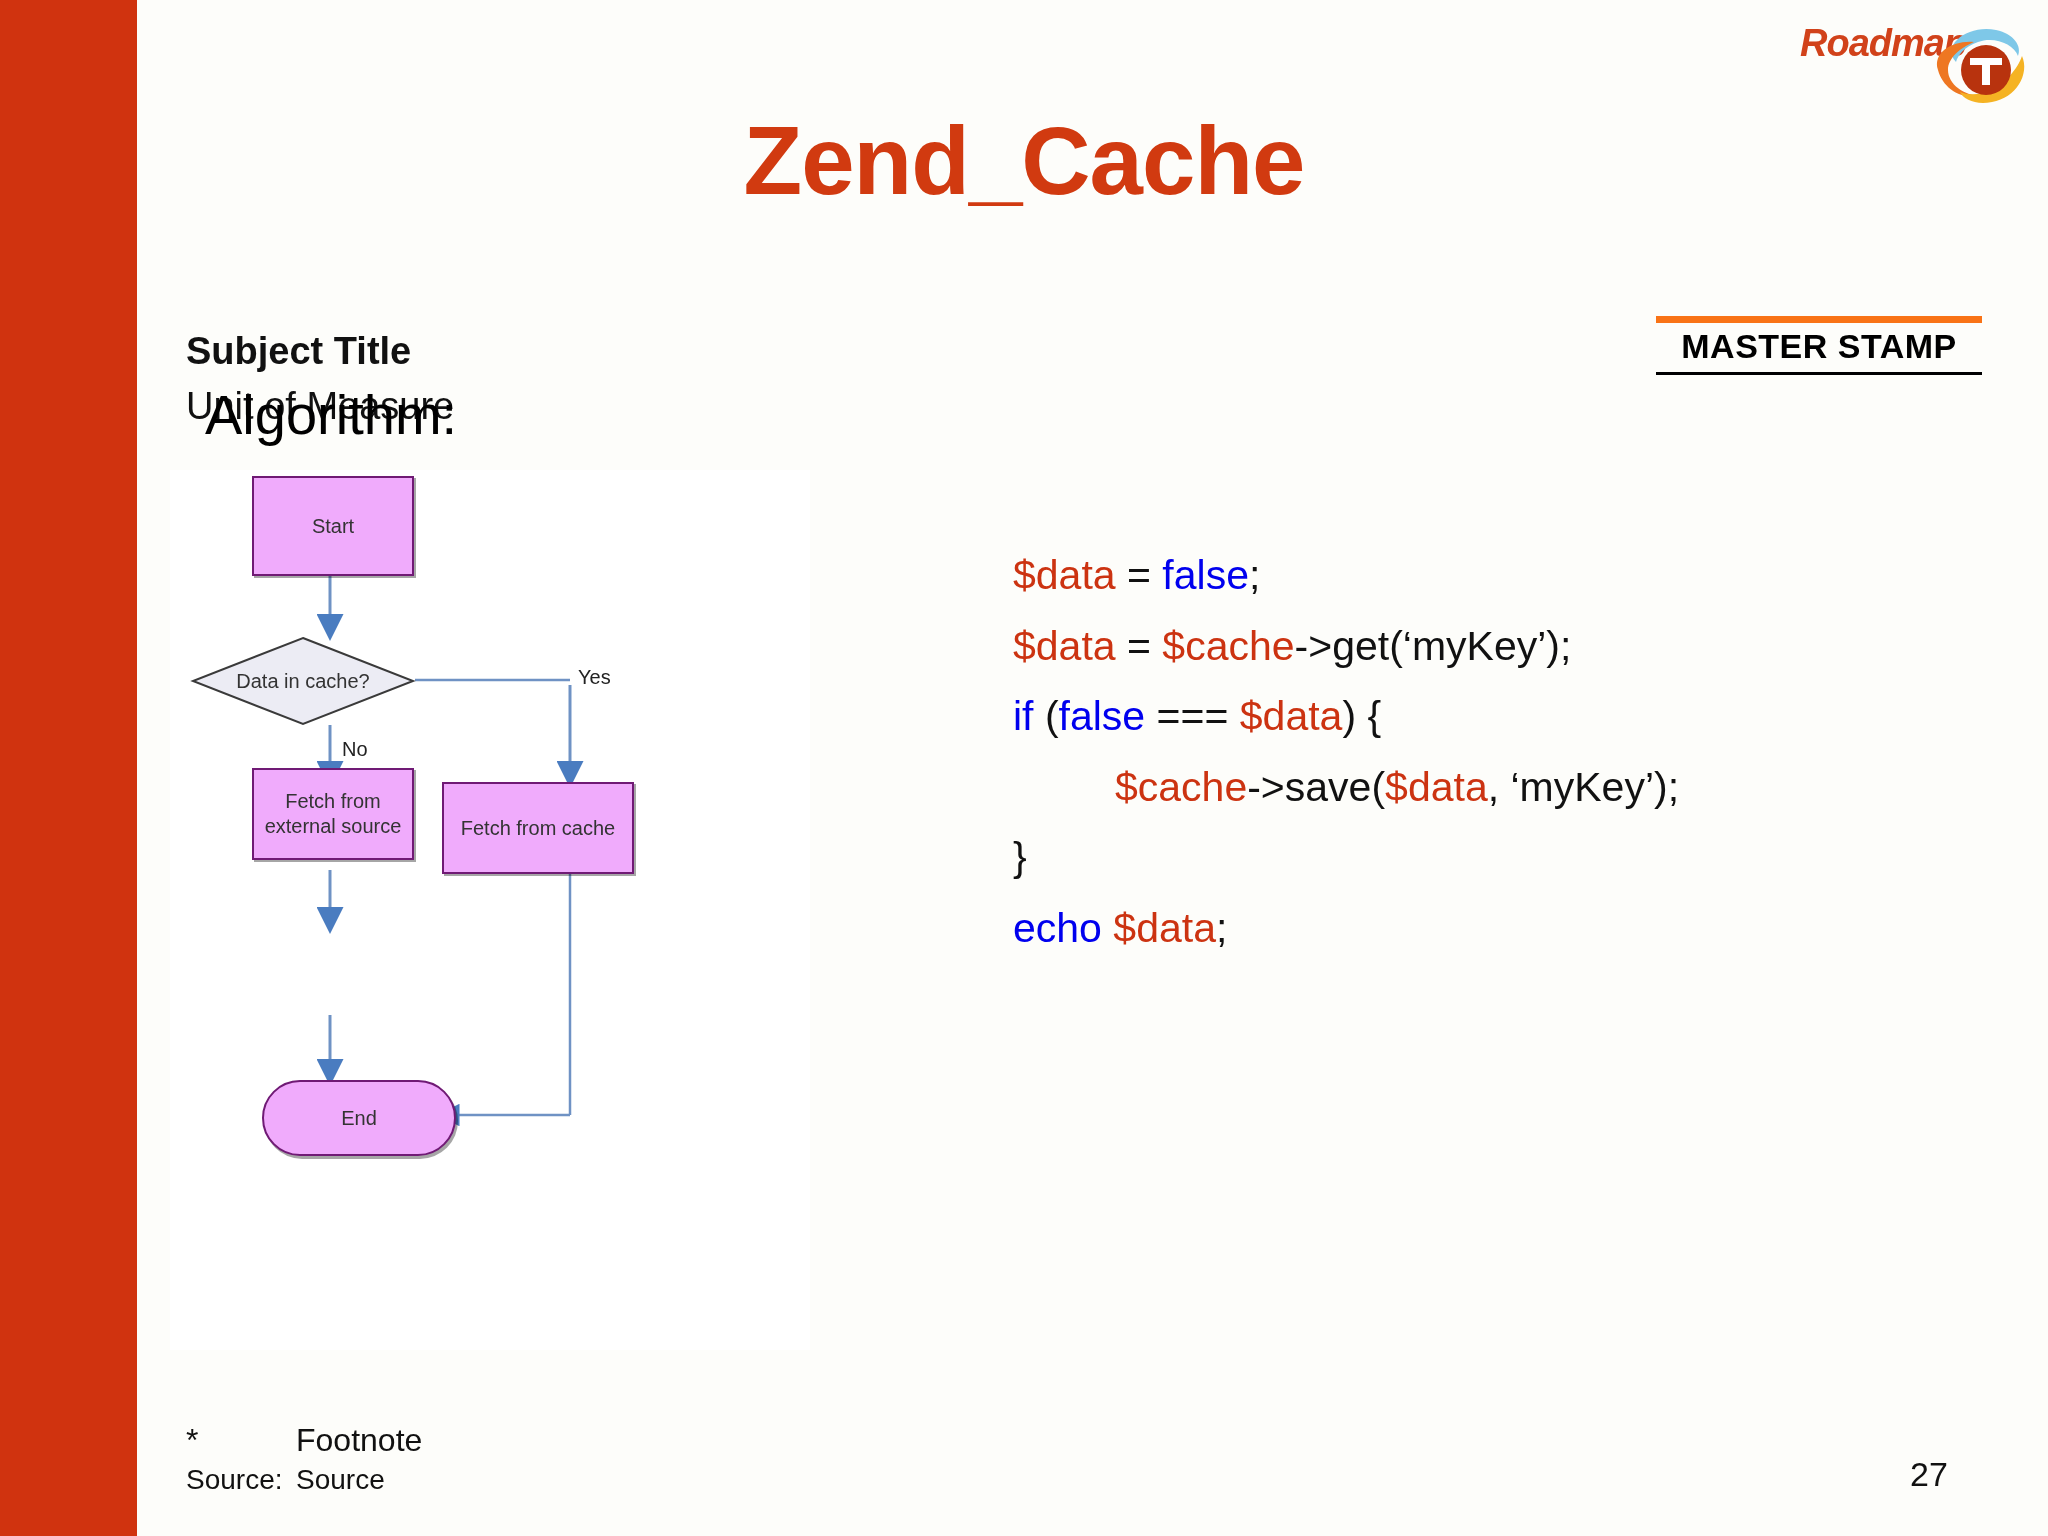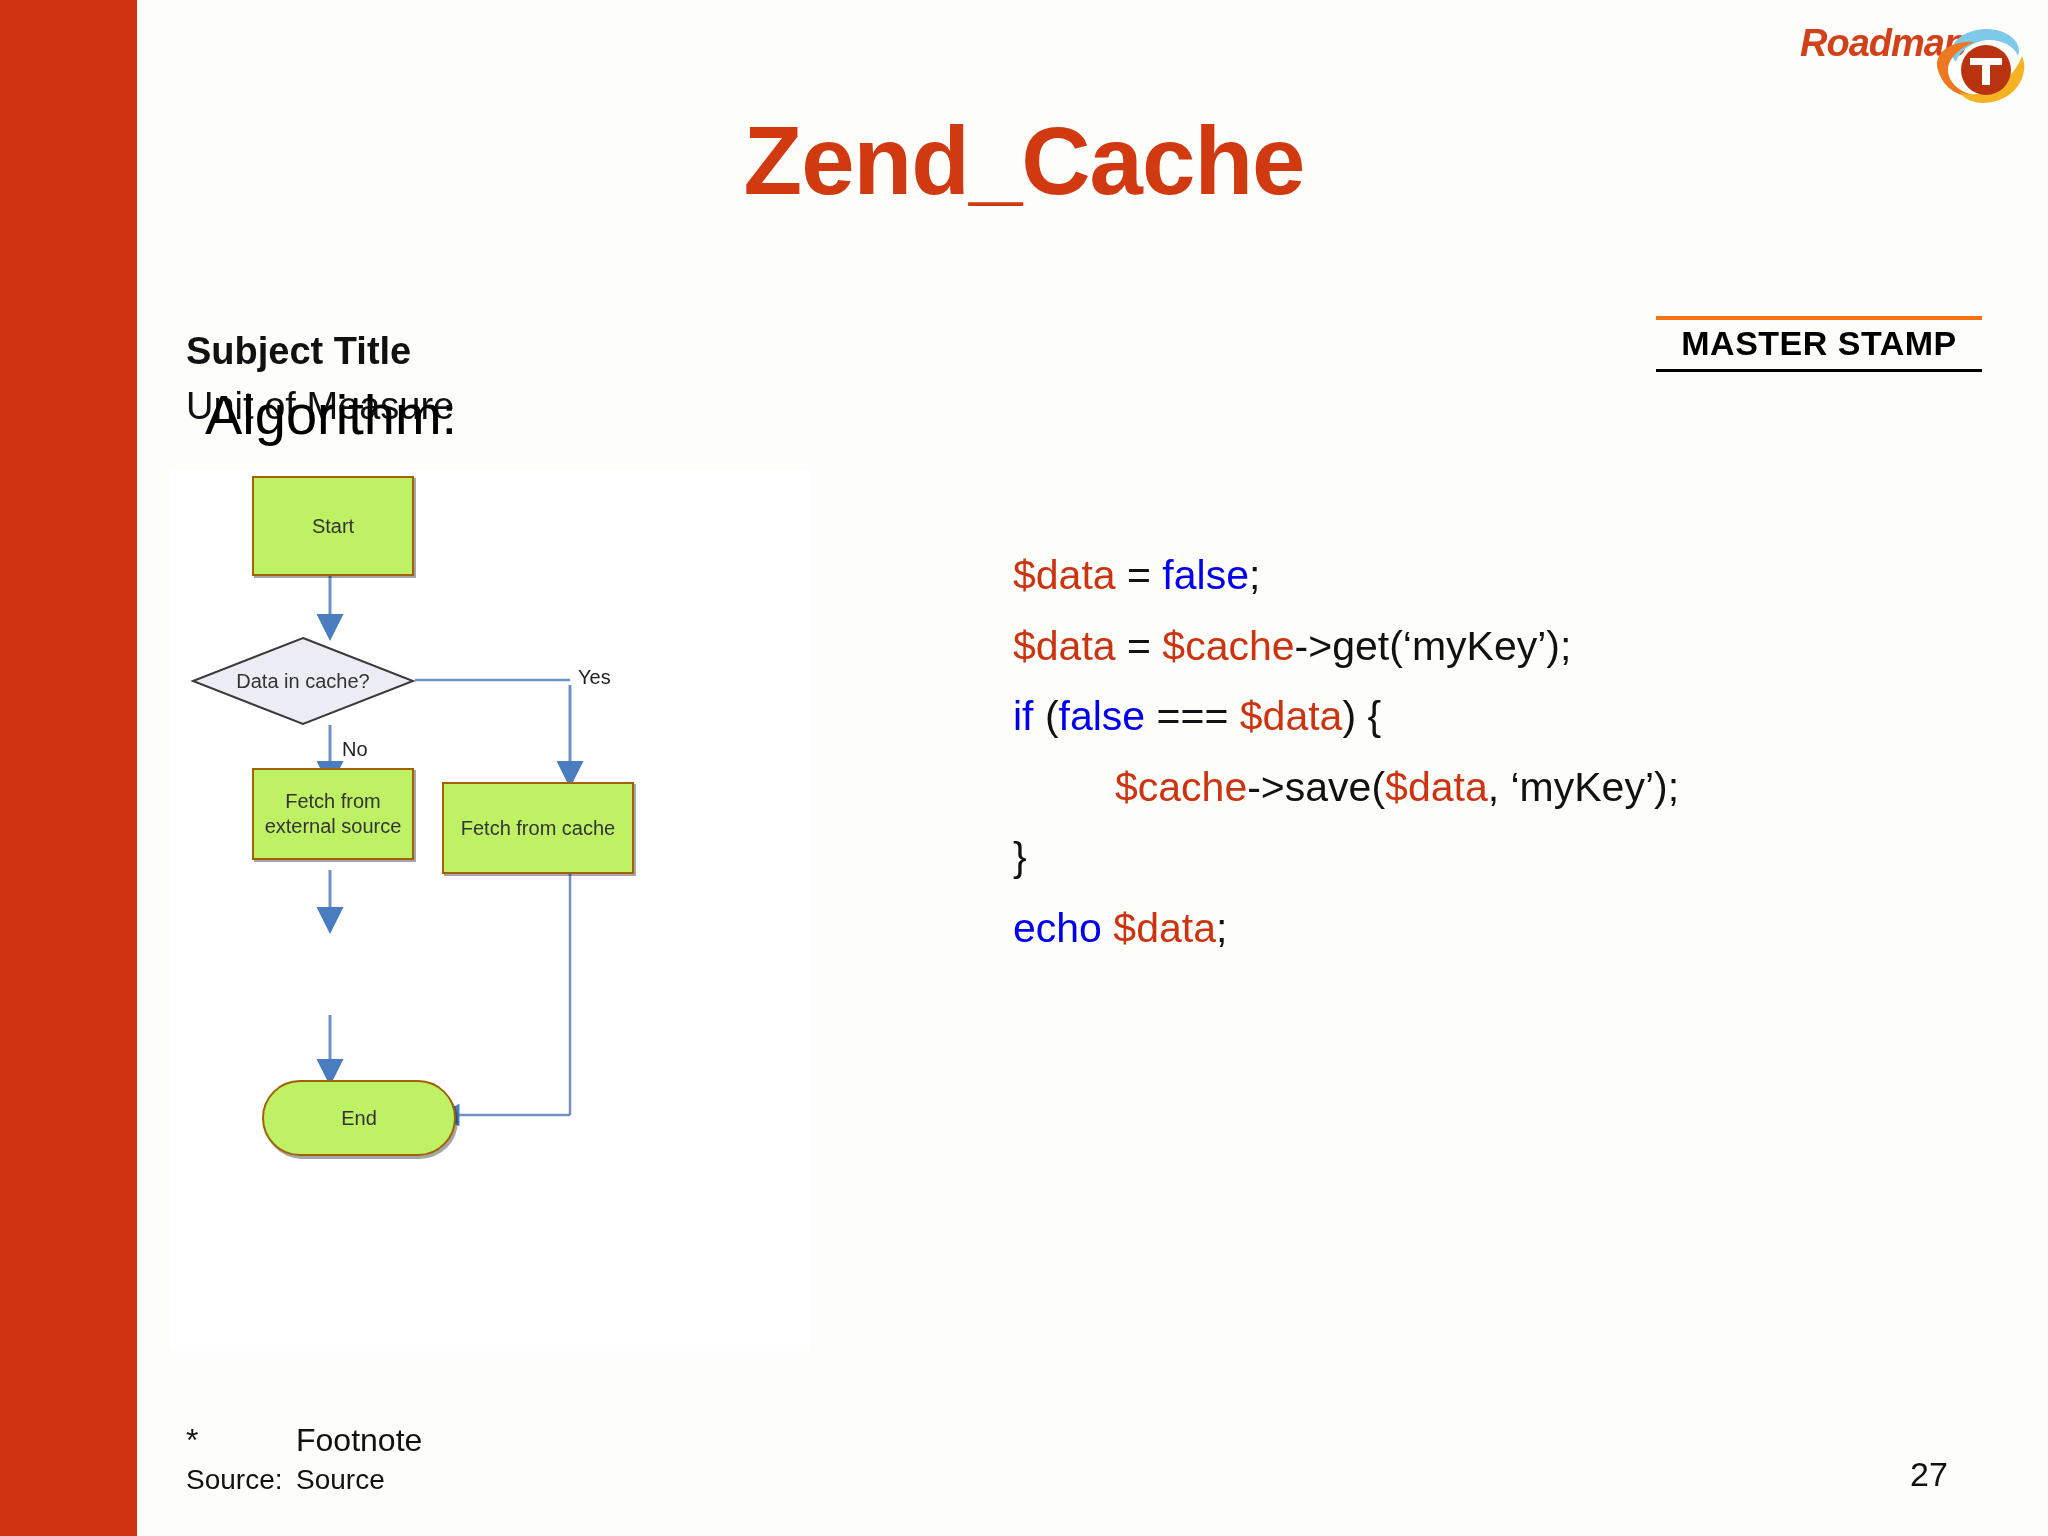--- a/index.html
+++ b/index.html
@@ -36,21 +36,21 @@
     font-size:96px;font-weight:bold;
     color:#D13A10;
     letter-spacing:-1px;
     white-space:nowrap;
   }
 
   
   .master-stamp{
     position:absolute;left:1656px;top:316px;width:326px;
     text-align:center;
-    border-top:4px solid #f97316;border-bottom:3px solid #000;
+    border-top:7px solid #f97316;border-bottom:3px solid #000;
     padding:4px 0 6px 0;
   }
   .master-stamp-label{
     font-size:34px;font-weight:bold;color:#000;letter-spacing:0.5px;
   }
 
   
   .subject-title{
     position:absolute;left:186px;top:330px;
     font-size:38px;font-weight:bold;color:#111;
@@ -65,22 +65,22 @@
   }
 
   
   .flowchart{
     position:absolute;left:170px;top:470px;
     width:640px;height:880px;
     background:#FFFFFF;
   }
   .fc-node{
     position:absolute;
-    background:#bef264;
-    border:2px solid #a16207;
+    background:#f0abfc;
+    border:2px solid #701a75;
     box-shadow:2px 2px 0 rgba(0,0,0,0.35);
     display:flex;align-items:center;justify-content:center;
     text-align:center;
     font-size:20px;color:#333;
     line-height:1.25;
   }
   .fc-node.rounded{border-radius:48px;box-shadow:2px 3px 0 rgba(0,0,0,0.35);}
   .fc-diamond-wrap{position:absolute;}
   .fc-diamond-label{
     position:absolute;left:0;top:0;width:100%;height:100%;

